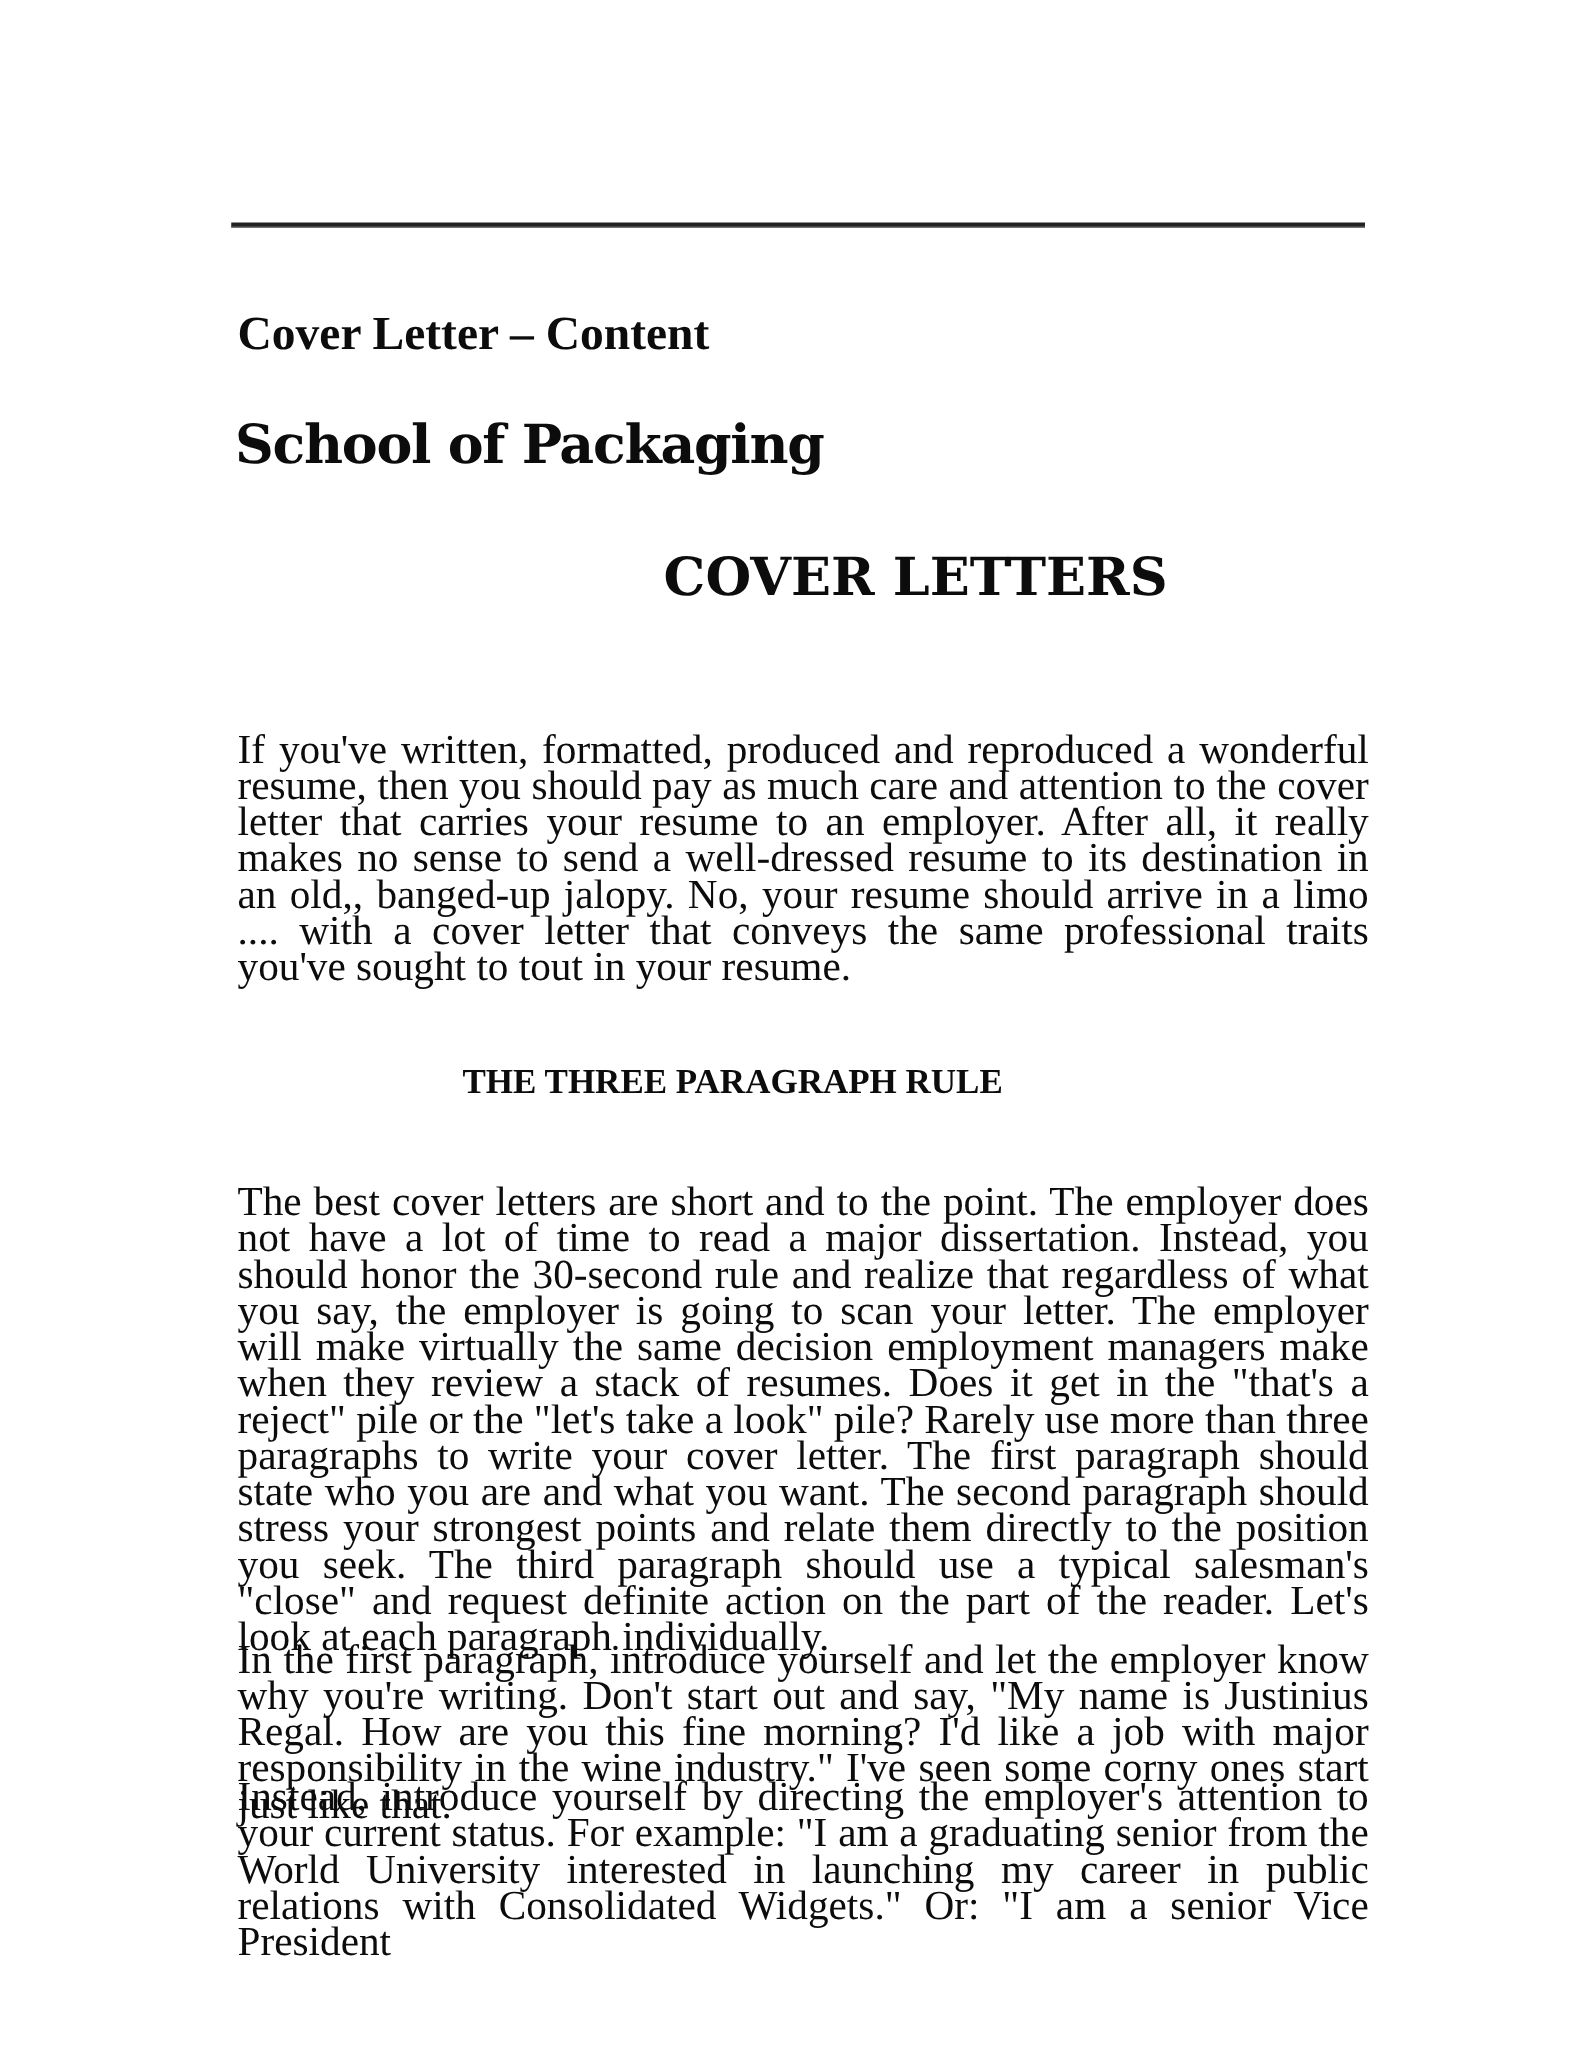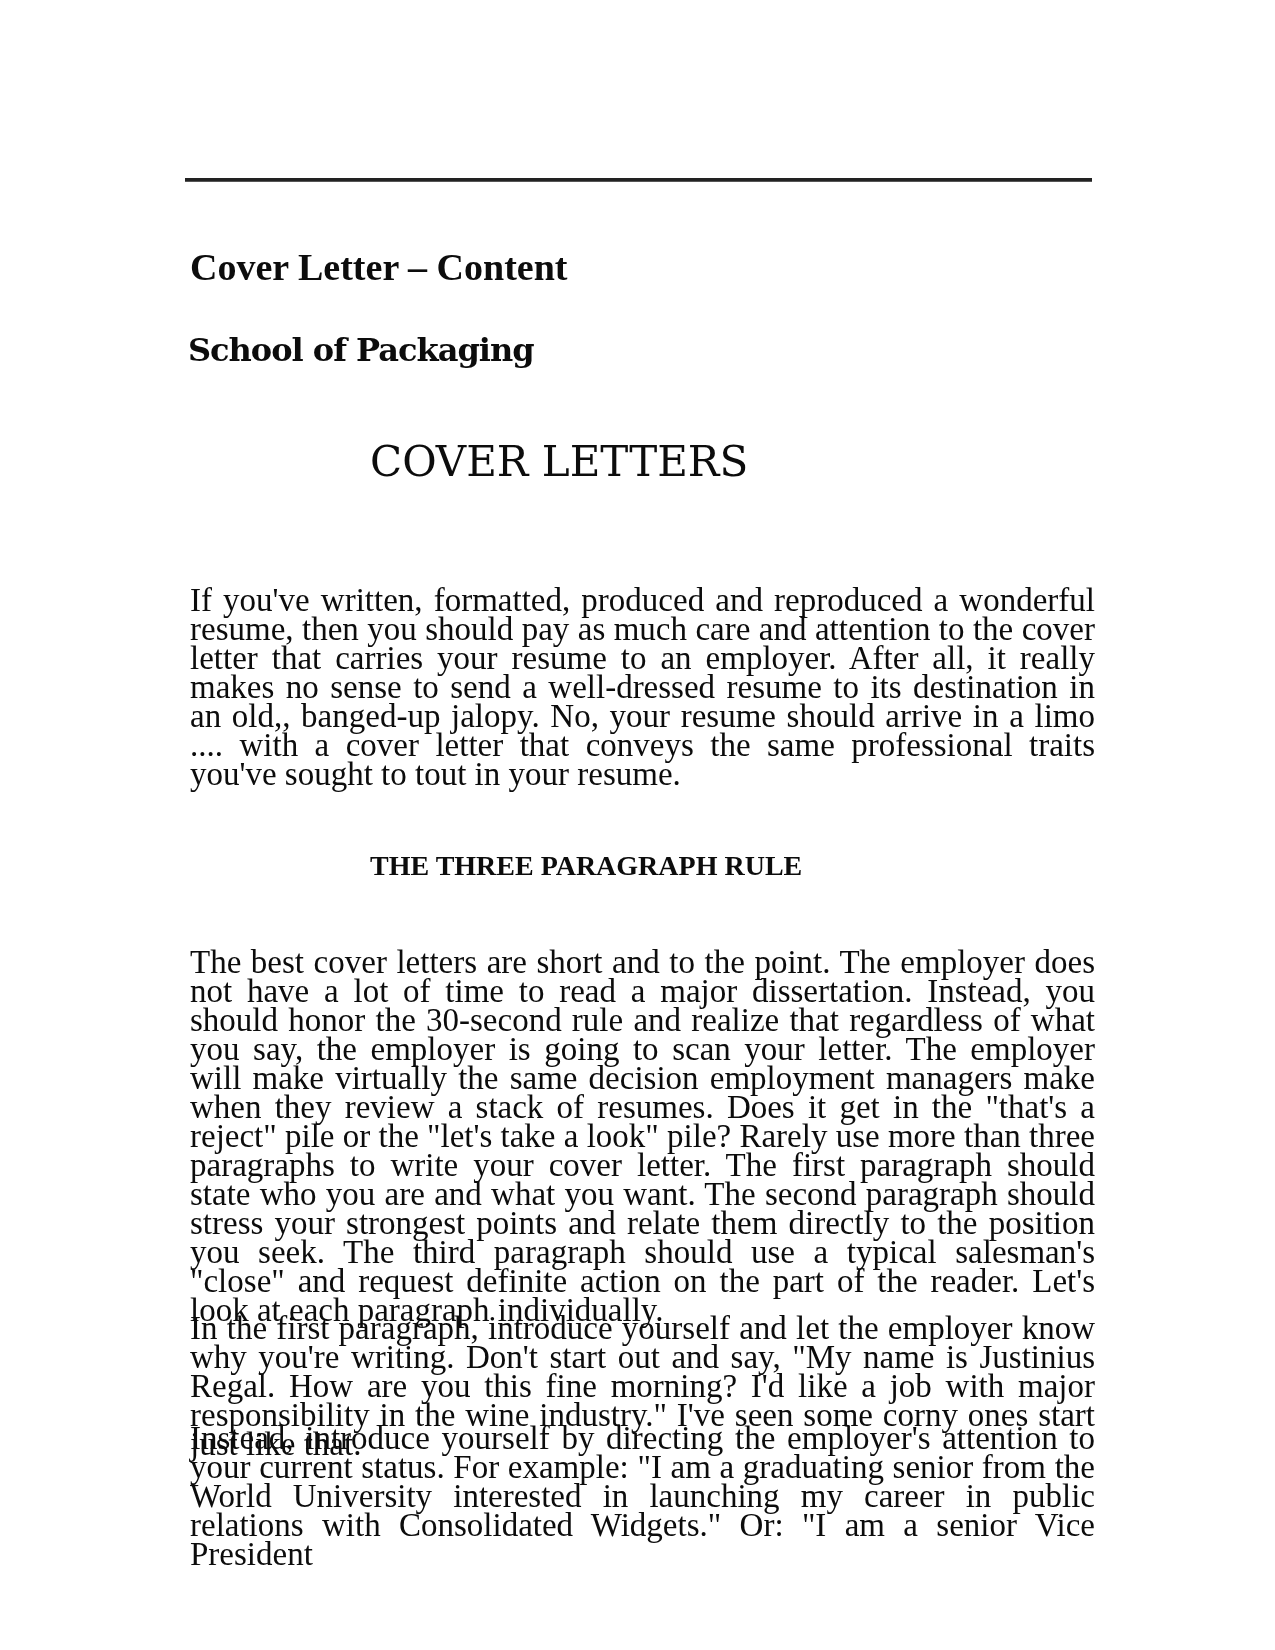--- a/index.html
+++ b/index.html
@@ -31,37 +31,37 @@
     top: 246px;
     font-size: 38px;
     font-weight: bold;
     line-height: 1.15;
     white-space: nowrap;
   }
   .h-school {
     position: absolute;
     left: 188px;
     top: 332px;
-    font-size: 32px;
+    font-size: 43px;
     font-weight: bold;
     font-family: "DejaVu Serif", "Liberation Serif", serif;
     line-height: 1.15;
     letter-spacing: -1px;
     white-space: nowrap;
   }
   .h-title {
     position: absolute;
     left: 190px;
     top: 438px;
     width: 905px;
     box-sizing: border-box;
     padding-left: 180px;
-    text-align: left;
+    text-align: center;
     font-size: 42px;
-    font-weight: normal;
+    font-weight: bold;
     font-family: "DejaVu Serif", "Liberation Serif", serif;
     line-height: 1.15;
     white-space: nowrap;
   }
   .body-text {
     position: absolute;
     left: 190px;
     width: 905px;
     font-size: 33px;
     line-height: 29px;

